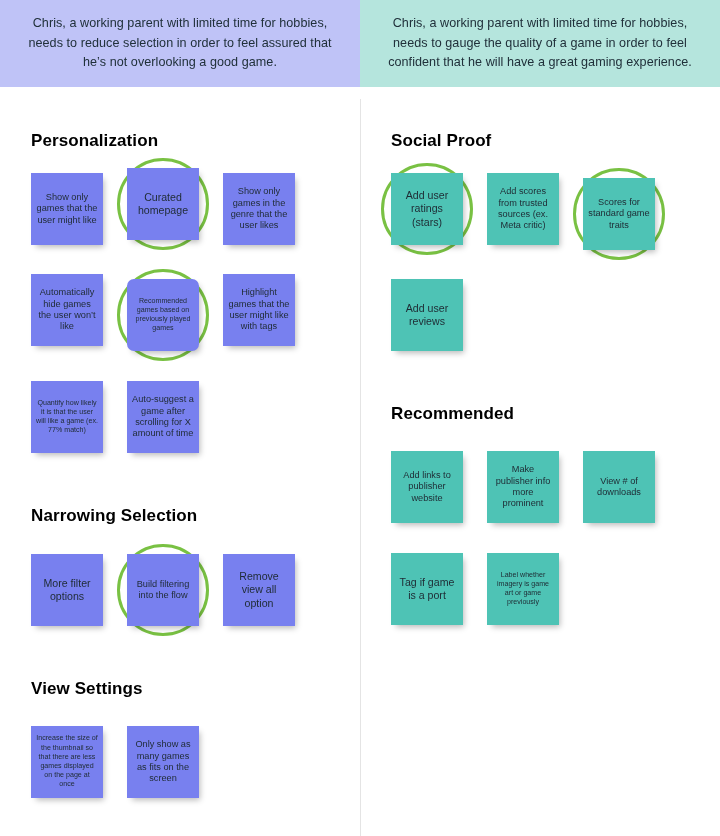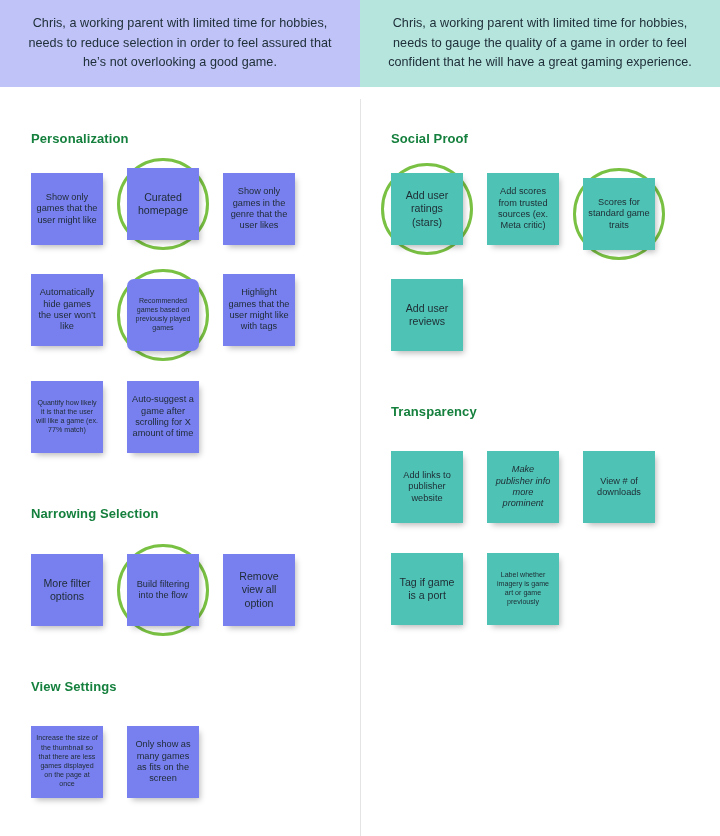--- a/index.html
+++ b/index.html
@@ -26,21 +26,21 @@
 
   
   #divider {
     position: absolute; left: 360px; top: 99px;
     width: 1px; height: 737px; background: #e4e4e4;
   }
 
   
   .section-title {
     position: absolute;
-    font-size: 13px; font-weight: bold; color: #15803d;
+    font-size: 17px; font-weight: bold; color: #000000;
     letter-spacing: .1px; white-space: nowrap;
   }
 
   
   .note {
     position: absolute;
     width: 72px; height: 72px;
     display: flex; align-items: center; justify-content: center;
     text-align: center;
     padding: 4px 5px;
@@ -135,34 +135,34 @@
       </div>
       <div class="note teal t-md" style="left: 583px; top: 178px;">
         <span>Scores for standard game traits</span>
       </div>
       <div class="note teal t-lg" style="left: 391px; top: 279px;">
         <span>Add user reviews</span>
       </div>
       <div class="note teal t-md" style="left: 391px; top: 451px;">
         <span>Add links to publisher website</span>
       </div>
-      <div class="note teal t-md" style="left: 487px; top: 451px; font-style: italic;">
+      <div class="note teal t-md" style="left: 487px; top: 451px;">
         <span>Make publisher info more prominent</span>
       </div>
       <div class="note teal t-md" style="left: 583px; top: 451px;">
         <span>View # of downloads</span>
       </div>
       <div class="note teal t-lg" style="left: 391px; top: 553px;">
         <span>Tag if game is a port</span>
       </div>
       <div class="note teal t-sm" style="left: 487px; top: 553px;">
         <span>Label whether imagery is game art or game previously</span>
       </div>
     </div>
   <div id="titles-layer">
       <div class="section-title" style="left: 31px; top: 131px;">Personalization</div>
       <div class="section-title" style="left: 31px; top: 506px;">Narrowing Selection</div>
       <div class="section-title" style="left: 31px; top: 679px;">View Settings</div>
       <div class="section-title" style="left: 391px; top: 131px;">Social Proof</div>
-      <div class="section-title" style="left: 391px; top: 404px;">Transparency</div>
+      <div class="section-title" style="left: 391px; top: 404px;">Recommended</div>
     </div>
 
 </div>
 
 </body></html>

